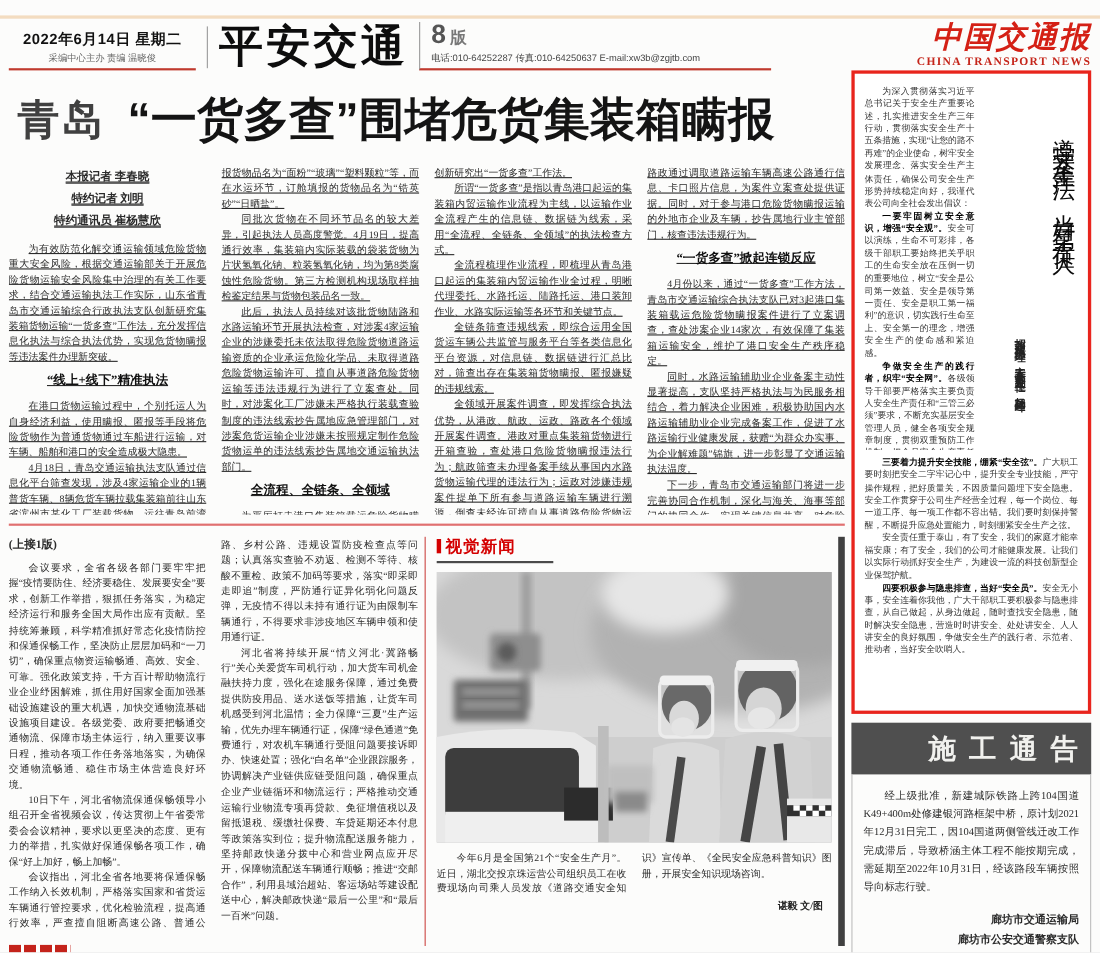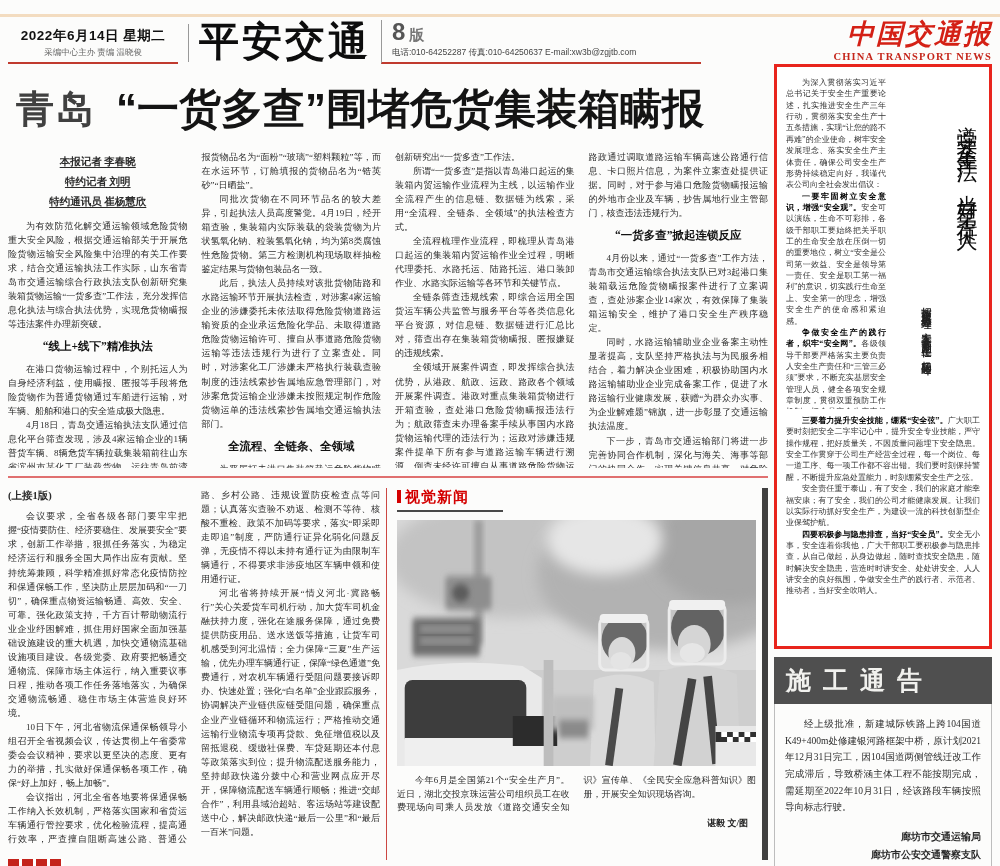--- a/index.html
+++ b/index.html
@@ -28,21 +28,21 @@
   
   .content { display:flex; gap:6px; padding:0 8px; }
   .left-col { width:760px; }
   .right-rail { width:218px; }
   
   .headline-row { display:flex; align-items:center; margin:16px 4px 12px 8px; height:58px; white-space:nowrap; }
   .kicker { font-family:"Liberation Sans",sans-serif; font-weight:bold; font-size:38px; color:#404040; margin-right:20px; letter-spacing:2px; }
   .headline { font-family:"Liberation Sans",sans-serif; font-weight:bold; font-size:42px; color:#141414; letter-spacing:0px; }
   
   .columns { display:flex; gap:14px; height:318px; overflow:hidden; }
-  .acol { flex:1; font-size:9px; line-height:1.56; text-align:justify; color:#2b2b2b; }
+  .acol { flex:1; font-size:9px; line-height:1.56; text-align:justify; color:#2b2b2b;text-decoration:underline; }
   .acol p { text-indent:2em; margin:0; }
   .byline { text-align:center; font-weight:bold; font-size:10.5px; line-height:1.9; margin:2px 0 7px 0; }
   .byline div { text-decoration:underline; text-underline-offset:2px; }
   .subhead { text-align:center; font-weight:bold; font-size:11.5px; margin:7px 0 6px 0; color:#111; }
   
   .pink-rule { height:2px; background:#e07070; margin:8px 0 10px 0; }
   .bottom-row { display:flex; height:372px; }
   .cont-article { width:372px; column-count:2; column-gap:14px; font-size:9px; line-height:1.56; text-align:justify; overflow:hidden; color:#2b2b2b; }
   .cont-article p { text-indent:2em; margin:0; }
   .cont-tag { font-weight:bold; font-size:10.5px; text-indent:0 !important; margin-bottom:5px !important; }
@@ -58,21 +58,21 @@
   
   .red-box { border:3px solid #e8241c; height:585px; position:relative; padding:10px 9px; background:#fff; overflow:hidden; }
   .rb-title { position:absolute; top:42px; right:8px; writing-mode:vertical-rl; font-size:21px; letter-spacing:6px; color:#0a0a0a; font-family:"Liberation Serif",serif; }
   .rb-author { position:absolute; top:232px; right:56px; writing-mode:vertical-rl; font-size:10px; font-weight:bold; letter-spacing:2px; color:#222; }
   .rb-top { width:100px; height:332px; overflow:hidden; font-size:8px; line-height:1.42; text-align:justify; color:#333; }
   .rb-bottom { width:100%; height:212px; margin-top:6px; overflow:hidden; font-size:8px; line-height:1.42; text-align:justify; color:#333; }
   .red-box p { text-indent:2em; margin:0; }
   .red-box b { color:#000; }
   
   .notice { margin-top:8px; }
-  .notice-header { background:#4f4f4f; color:#f1f1ee; text-align:left; font-size:25px; font-weight:bold; letter-spacing:12px; padding:7px 0 7px 12px; font-family:"Liberation Serif",serif; }
+  .notice-header { background:#4f4f4f; color:#f1f1ee; text-align:right; font-size:25px; font-weight:bold; letter-spacing:12px; padding:7px 0 7px 12px; font-family:"Liberation Serif",serif; }
   .notice-body { border:1px solid #bdbdbd; border-top:none; padding:12px 10px 8px 10px; font-size:9.5px; line-height:1.75; text-align:justify; height:168px; overflow:hidden; color:#2b2b2b; }
   .notice-body p { text-indent:2em; margin:0; }
   .notice-sig { text-align:right; font-weight:bold; font-size:10px; line-height:1.85; margin-top:12px; }
   
   .cut-header { position:absolute; left:8px; bottom:0; width:56px; height:7px;
     background:repeating-linear-gradient(90deg,#c4231b 0 11px,#fff 11px 14px); }
 </style>
 </head>
 <body>
 
@@ -114,21 +114,21 @@
             <div>特约记者 刘明</div>
             <div>特约通讯员 崔杨慧欣</div>
           </div>
           <p>为有效防范化解交通运输领域危险货物重大安全风险，根据交通运输部关于开展危险货物运输安全风险集中治理的有关工作要求，结合交通运输执法工作实际，山东省青岛市交通运输综合行政执法支队创新研究集装箱货物运输“一货多查”工作法，充分发挥信息化执法与综合执法优势，实现危货物瞒报等违法案件办理新突破。</p>
           <div class="subhead">“线上+线下”精准执法</div>
           <p>在港口货物运输过程中，个别托运人为自身经济利益，使用瞒报、匿报等手段将危险货物作为普通货物通过车船进行运输，对车辆、船舶和港口的安全造成极大隐患。</p>
           <p>4月18日，青岛交通运输执法支队通过信息化平台筛查发现，涉及4家运输企业的1辆普货车辆、8辆危货车辆拉载集装箱前往山东省滨州市某化工厂装载货物，运往青岛前湾港堆场。部分危险货物运单填报货物品名为“氢氧化钠”，但在港口集装箱装卸</p>
         </div>
         <div class="acol">
           <p style="text-indent:0">报货物品名为“面粉”“玻璃”“塑料颗粒”等，而在水运环节，订舱填报的货物品名为“锆英砂”“日晒盐”。</p>
-          <p>同批次货物在不同环节品名的较大差异，引起执法人员高度警觉。4月19日，经开箱查验，集装箱内实际装载的袋装货物为片状氢氧化钠、粒装氢氧化钠，均为第8类腐蚀性危险货物。第三方检测机构现场取样抽检鉴定结果与货物包装品名一致。</p>
+          <p>同批次货物在不同环节品名的较大差异，引起执法人员高度警觉。4月19日，提高通行效率，集装箱内实际装载的袋装货物为片状氢氧化钠、粒装氢氧化钠，均为第8类腐蚀性危险货物。第三方检测机构现场取样抽检鉴定结果与货物包装品名一致。</p>
           <p>此后，执法人员持续对该批货物陆路和水路运输环节开展执法检查，对涉案4家运输企业的涉嫌委托未依法取得危险货物道路运输资质的企业承运危险化学品、未取得道路危险货物运输许可、擅自从事道路危险货物运输等违法违规行为进行了立案查处。同时，对涉案化工厂涉嫌未严格执行装载查验制度的违法线索抄告属地应急管理部门，对涉案危货运输企业涉嫌未按照规定制作危险货物运单的违法线索抄告属地交通运输执法部门。</p>
           <div class="subhead">全流程、全链条、全领域</div>
           <p>为严厉打击港口集装箱载运危险货物瞒报违法违规行为，切实维护危货运输市场</p>
         </div>
         <div class="acol">
           <p style="text-indent:0">创新研究出“一货多查”工作法。</p>
           <p>所谓“一货多查”是指以青岛港口起运的集装箱内贸运输作业流程为主线，以运输作业全流程产生的信息链、数据链为线索，采用“全流程、全链条、全领域”的执法检查方式。</p>
           <p>全流程梳理作业流程，即梳理从青岛港口起运的集装箱内贸运输作业全过程，明晰代理委托、水路托运、陆路托运、港口装卸作业、水路实际运输等各环节和关键节点。</p>
           <p>全链条筛查违规线索，即综合运用全国货运车辆公共监管与服务平台等各类信息化平台资源，对信息链、数据链进行汇总比对，筛查出存在集装箱货物瞒报、匿报嫌疑的违规线索。</p>
           <p>全领域开展案件调查，即发挥综合执法优势，从港政、航政、运政、路政各个领域开展案件调查。港政对重点集装箱货物进行开箱查验，查处港口危险货物瞒报违法行为；航政筛查未办理备案手续从事国内水路货物运输代理的违法行为；运政对涉嫌违规案件提单下所有参与道路运输车辆进行溯源，倒查未经许可擅自从事道路危险货物运输经营的企业及车辆、参与危险货物运输未按规定制作危险货物运单的企业及车辆。</p>

